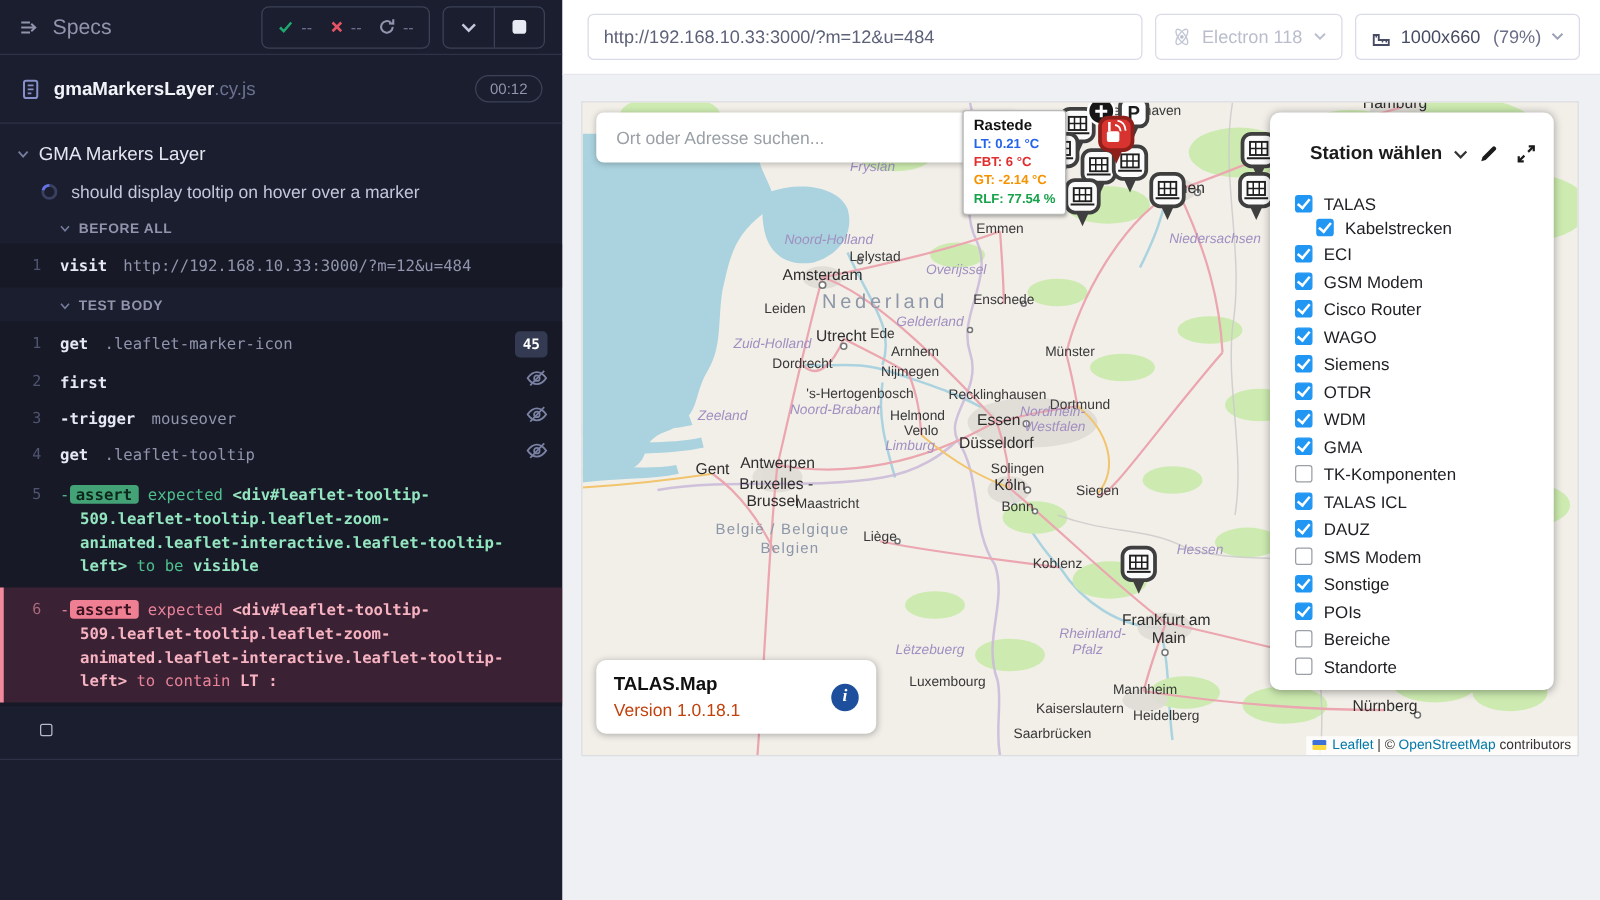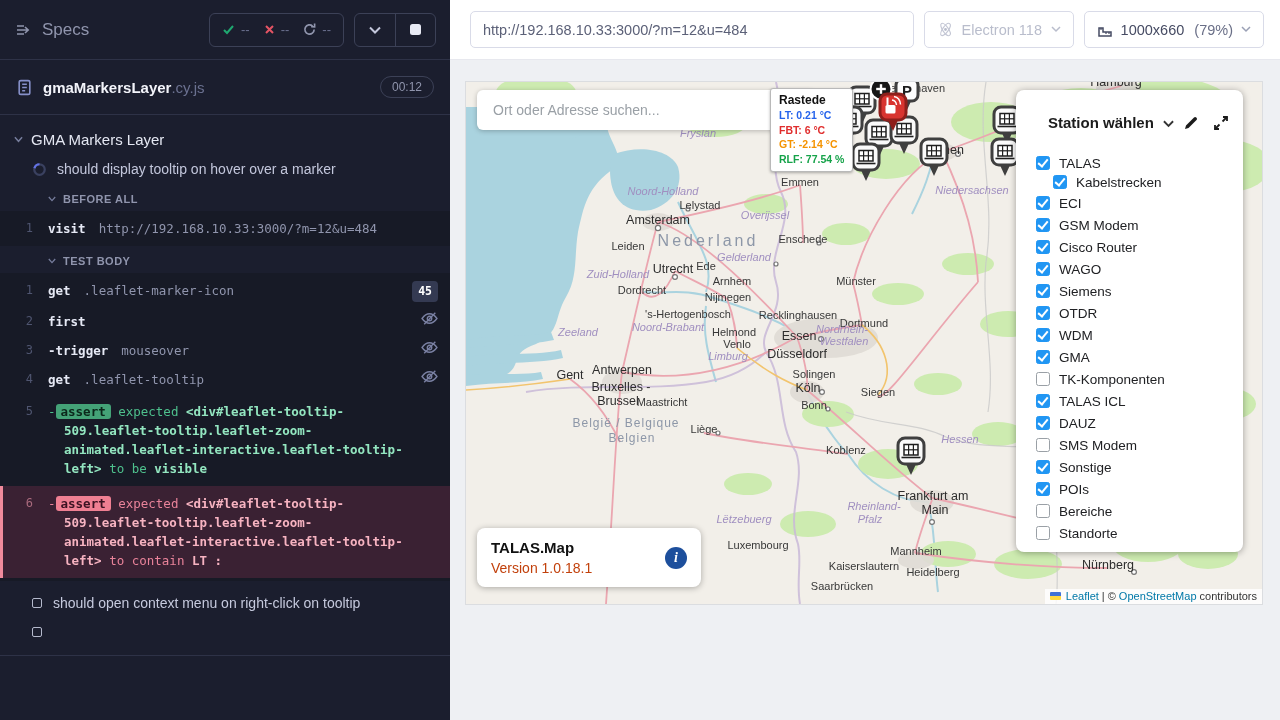--- a/index.html
+++ b/index.html
@@ -5,21 +5,21 @@
   * { box-sizing: border-box; }
   html,body { margin:0; padding:0; }
   body {
     width:1280px; height:720px; overflow:hidden;
     display:flex;
     font-family:"Liberation Sans", sans-serif;
     background:#eef0f3;
   }
   
   .reporter { width:450px; flex-shrink:0; background:#1b1e2e; color:#c3c7dc; display:flex; flex-direction:column; }
-  .rep-header { height:60px; border-bottom:1px solid #2e3247; display:flex; align-items:center; padding:0 14px; }
+  .rep-header { height:44px; border-bottom:1px solid #2e3247; display:flex; align-items:center; padding:0 14px; }
   .specs-title { color:#9095ad; font-size:17px; margin-left:10px; }
   .stats-group { margin-left:auto; display:flex; align-items:center; gap:14px; border:1px solid #3c4157; border-radius:6px; height:34px; padding:0 12px; font-size:13px; color:#6b7190; }
   .stat { display:flex; gap:6px; align-items:center; }
   .ctrl-group { border:1px solid #3c4157; border-radius:6px; height:34px; display:flex; align-items:center; margin-left:10px; }
   .ctrl-btn { width:40px; height:100%; display:flex; align-items:center; justify-content:center; cursor:pointer; }
   .ctrl-btn + .ctrl-btn { border-left:1px solid #3c4157; }
   .stop-square { width:11px; height:11px; border-radius:2.5px; background:#e8eaf4; }
   .spec-row { height:55px; display:flex; align-items:center; padding:0 16px; border-bottom:1px solid #2e3247; gap:10px; }
   .spec-name { font-size:15px; font-weight:bold; color:#f3f4fa; }
   .spec-ext { color:#6b7190; font-weight:normal; }
@@ -241,24 +241,20 @@
         <div class="cmd-body assert-pass assert-text"><span>-</span><span class="badge-pass">assert</span> <span>expected </span><span class="hl">&lt;div#leaflet-tooltip-509.leaflet-tooltip.leaflet-zoom-animated.leaflet-interactive.leaflet-tooltip-left&gt;</span><span> to be </span><span class="hl">visible</span></div>
       </div>
 
       <div class="cmd-row assert-row fail-wrap">
         <span class="cmd-num">6</span>
         <div class="cmd-body assert-fail assert-text"><span>-</span><span class="badge-fail">assert</span> <span>expected </span><span class="hl">&lt;div#leaflet-tooltip-509.leaflet-tooltip.leaflet-zoom-animated.leaflet-interactive.leaflet-tooltip-left&gt;</span><span> to contain </span><span class="hl">LT :</span></div>
       </div>
     </div>
 
     <div class="pending-block">
-      <div class="pending-row">
-        <span class="pending-sq"></span>
-        <span>should open context menu on right-click on tooltip</span>
-      </div>
       <div class="pending-row">
         <span class="pending-sq"></span>
       </div>
     </div>
   </div>
 </div>
 
 <div class="stage">
   <div class="stage-header">
     <input class="url-bar" readonly="" value="http://192.168.10.33:3000/?m=12&amp;u=484" style="">

